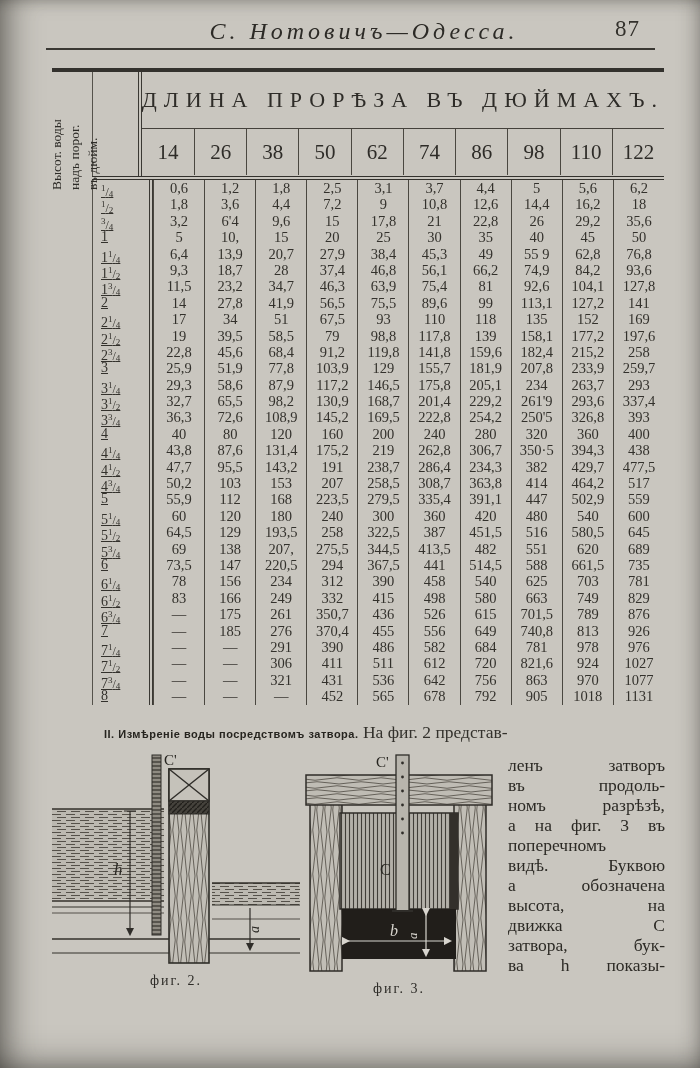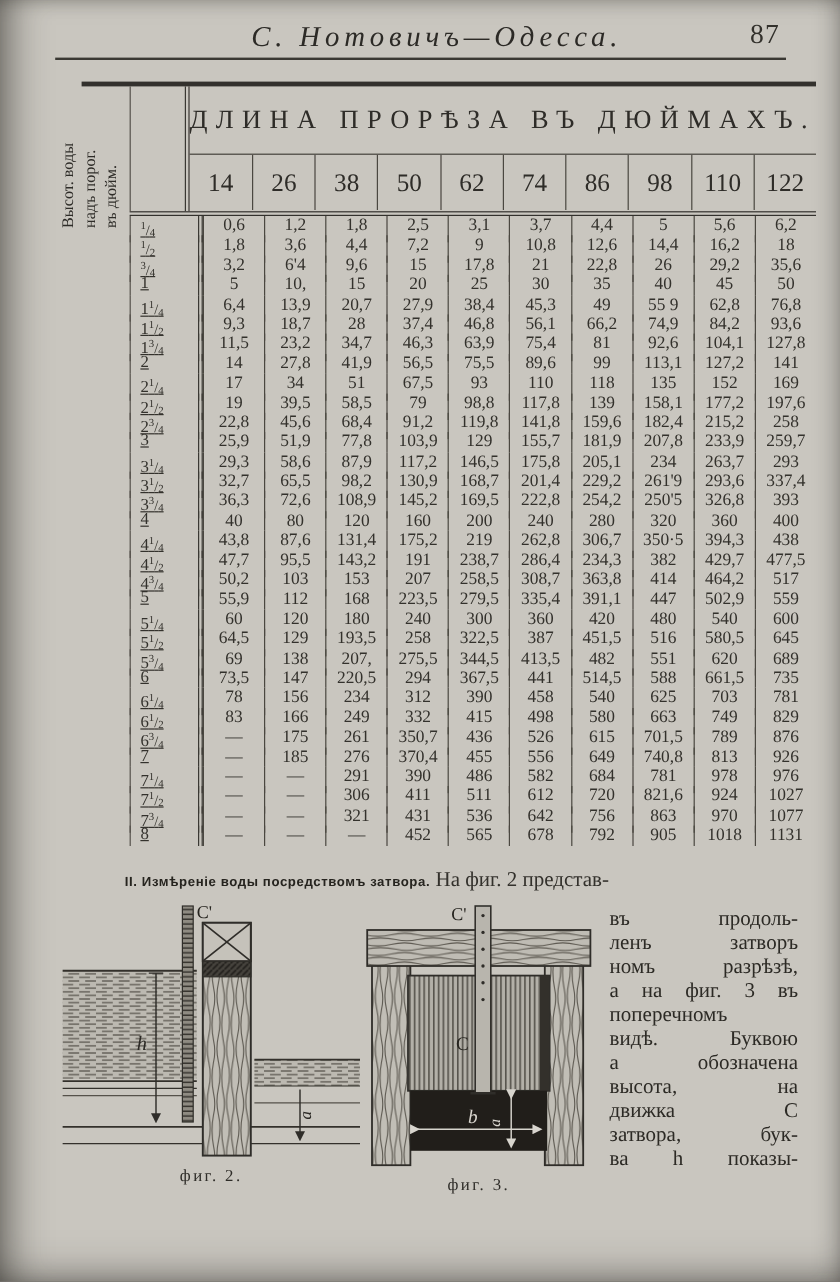--- a/index.html
+++ b/index.html
@@ -10,24 +10,24 @@
     color:#33312c;
     font-family:"Liberation Serif","DejaVu Serif",serif;
     box-shadow: inset 26px 0 34px -20px rgba(35,33,29,.6),
                 inset -14px 0 22px -14px rgba(35,33,29,.4),
                 inset 0 -24px 34px -22px rgba(35,33,29,.5),
                 inset 0 10px 16px -12px rgba(35,33,29,.35);
   }
   
   .runhead-row { position:relative; padding-top:18px; height:44px;padding-left:28px; }
   .runhead { text-align:center; font-style:italic; font-size:24px; letter-spacing:4px; color:#2c2a26; }
-  .pagenum { position:absolute; right:50px; top:16px; font-size:23px; letter-spacing:1px; }
+  .pagenum { position:absolute; right:60px; top:16px; font-size:23px; letter-spacing:1px; }
   .head-rule { margin:4px 45px 0 46px; border-top:2px solid #3a3833; }
   
-  .tablewrap { margin:18px 40px 0 68px; width:612px; border-top:4px solid #33312d;padding-left:40px; }
+  .tablewrap { margin:18px 40px 0 52px; width:612px; border-top:4px solid #33312d;padding-left:40px; }
   .thead { display:flex; border-bottom:4px double #33312d; }
   .side-col { width:61px; border-right:4px double #3a3833; border-left:1px solid #55524b; height:104px; }
   .head-main { flex:1; }
   .table-title { height:56px; display:flex; align-items:center; justify-content:center;
                  font-size:22px; letter-spacing:7px; color:#2e2c28; white-space:nowrap; }
   .col-heads { display:grid; grid-template-columns:repeat(10,1fr); border-top:1.5px solid #44413b; height:47px; }
   .col-heads > div { display:flex; align-items:center; justify-content:center;
                      font-size:21px; color:#2e2c28; border-left:1px solid #4a4740; }
   .col-heads > div:first-child { border-left:none; }
   .tbody { position:relative; }
@@ -623,22 +623,22 @@
           <line x1="88" y1="158" x2="109" y2="158" stroke="#2f2d29" stroke-width="2"></line>
         </g>
 
         <text x="72" y="14" font-size="15" fill="#26241f">C'</text>
         <text x="76" y="122" font-size="16" fill="#26241f">C</text>
       </svg>
       <div class="figcap">фиг. 3.</div>
     </div>
 
     <div class="sidetext" id="sidetext">
+        <div>ленъ затворъ</div>
         <div>въ продоль-</div>
-        <div>ленъ затворъ</div>
         <div>номъ разрѣзѣ,</div>
         <div>а на фиг. 3 въ</div>
         <div>поперечномъ</div>
         <div>видѣ. Буквою</div>
         <div>a обозначена</div>
         <div>высота, на</div>
         <div>движка C</div>
         <div>затвора, бук-</div>
         <div>ва h показы-</div>
       </div>

